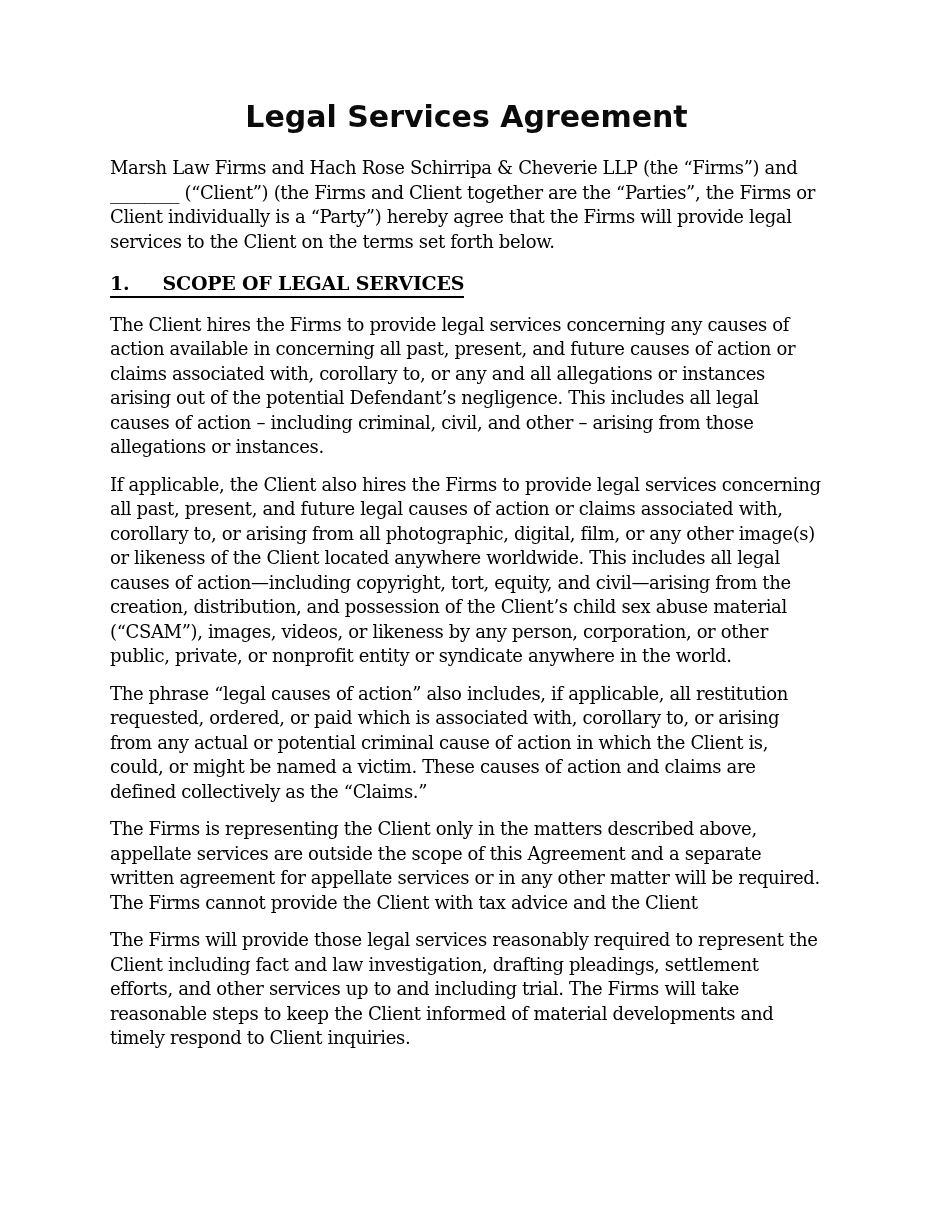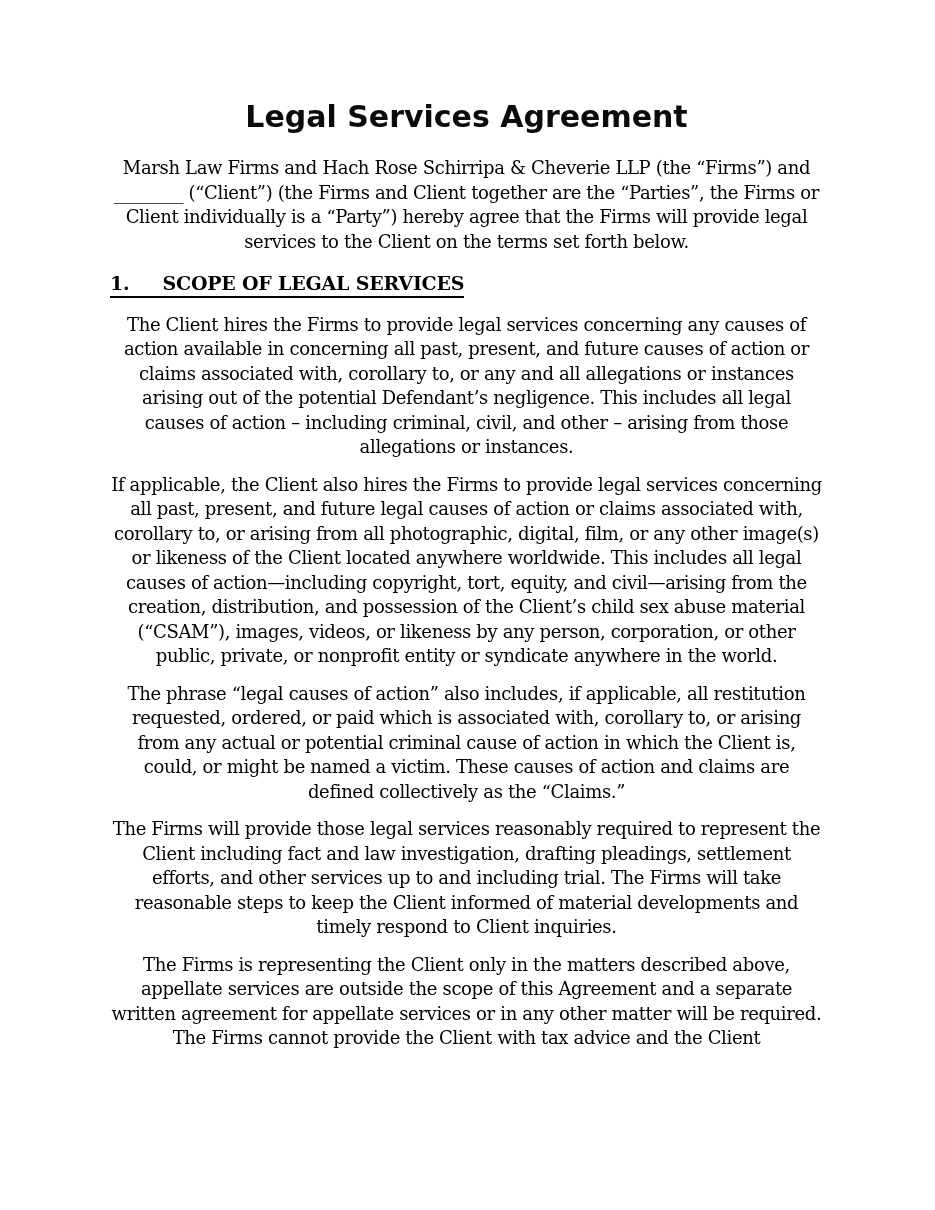--- a/index.html
+++ b/index.html
@@ -28,21 +28,20 @@
     font-weight: bold;
     font-size: 30px;
     line-height: 38px;
     letter-spacing: 0;
     text-align: center;
     margin: 0 0 20px 0;
     color: #0b0b0b;
   }
   p.body-para {
     margin: 0 0 13px 0;
-    text-align: center;
   }
   .section-heading {
     font-family: "DejaVu Serif", serif;
     font-size: 19px;
     font-weight: bold;
     letter-spacing: -0.2px;
     margin: 17px 0 17px 0;
     line-height: 24.5px;
   }
   .heading-underline {
@@ -78,19 +77,19 @@
   <h2 class="section-heading">
     <span class="heading-underline"><span>1.</span><span class="heading-tab"></span><span>SCOPE OF LEGAL SERVICES</span></span>
   </h2>
 
   <p class="body-para">The Client hires the Firms to provide legal services concerning any causes of action available in concerning all past, present, and future causes of action or claims associated with, corollary to, or any and all allegations or instances arising out of the potential Defendant’s negligence. This includes all legal causes of action – including criminal, civil, and other – arising from those allegations or instances.</p>
 
   <p class="body-para">If applicable, the Client also hires the Firms to provide legal services concerning all past, present, and future legal causes of action or claims associated with, corollary to, or arising from all photographic, digital, film, or any other image(s) or likeness of the Client located anywhere worldwide. This includes all legal causes of action—including copyright, tort, equity, and civil—arising from the creation, distribution, and possession of the Client’s child sex abuse material (“CSAM”), images, videos, or likeness by any person, corporation, or other public, private, or nonprofit entity or syndicate anywhere in the world.</p>
 
   <p class="body-para">The phrase “legal causes of action” also includes, if applicable, all restitution requested, ordered, or paid which is associated with, corollary to, or arising from any actual or potential criminal cause of action in which the Client is, could, or might be named a victim. These causes of action and claims are defined collectively as the “Claims.”</p>
 
+  <p class="body-para">The Firms is representing the Client only in the matters described above, appellate services are outside the scope of this Agreement and a separate written agreement for appellate services or in any other matter will be required. The Firms cannot provide the Client with tax advice and the Client</p>
+
   <p class="body-para">The Firms will provide those legal services reasonably required to represent the Client including fact and law investigation, drafting pleadings, settlement efforts, and other services up to and including trial. The Firms will take reasonable steps to keep the Client informed of material developments and timely respond to Client inquiries.</p>
-
-  <p class="body-para">The Firms is representing the Client only in the matters described above, appellate services are outside the scope of this Agreement and a separate written agreement for appellate services or in any other matter will be required. The Firms cannot provide the Client with tax advice and the Client</p>
 
   <div class="page-footer">1</div>
 
 </div>
 
 </body></html>

